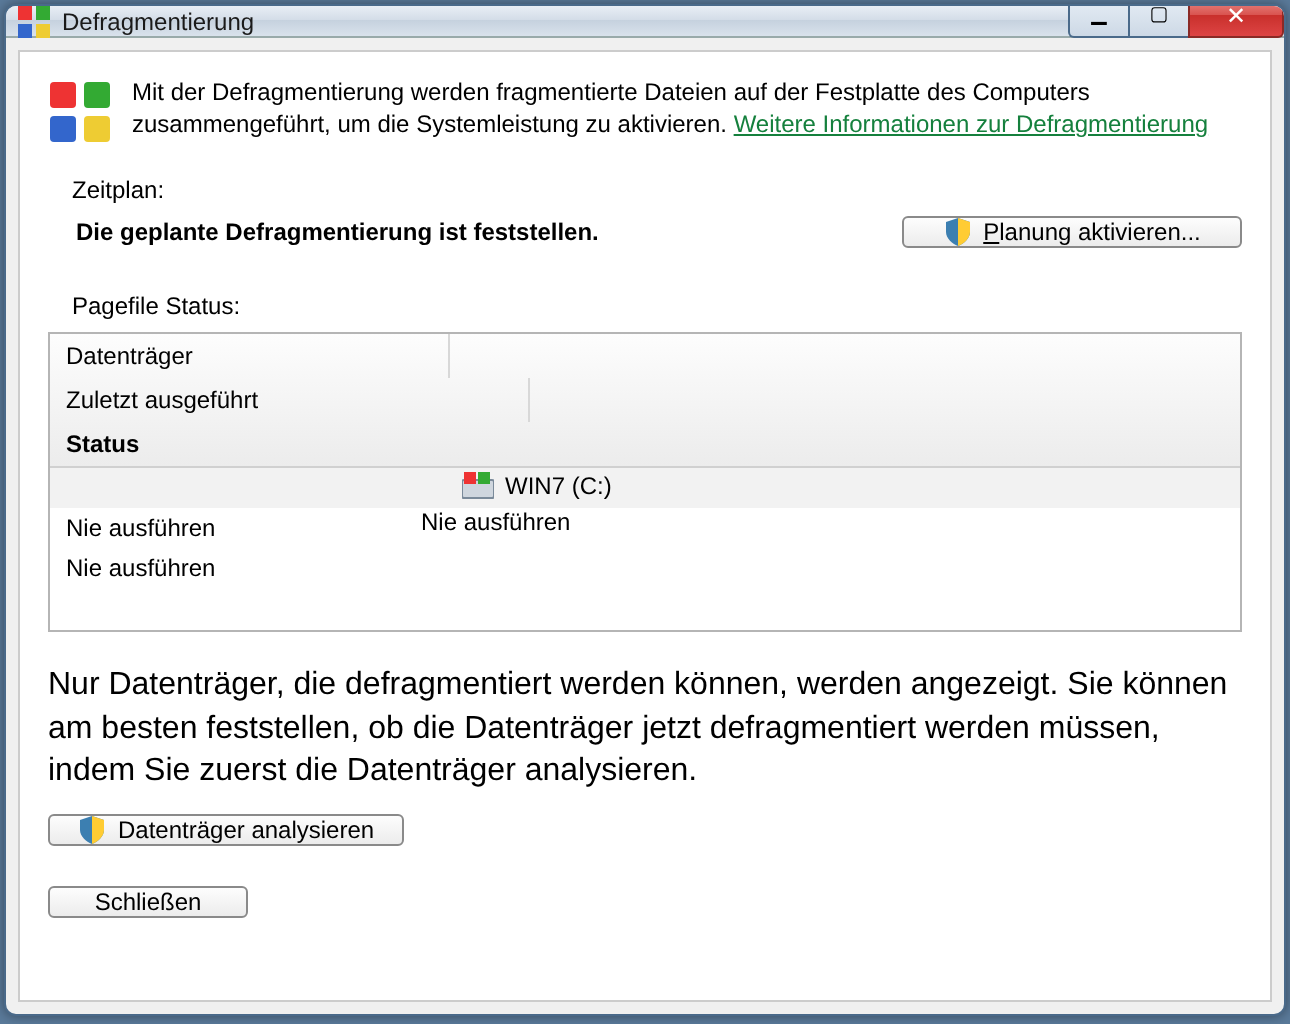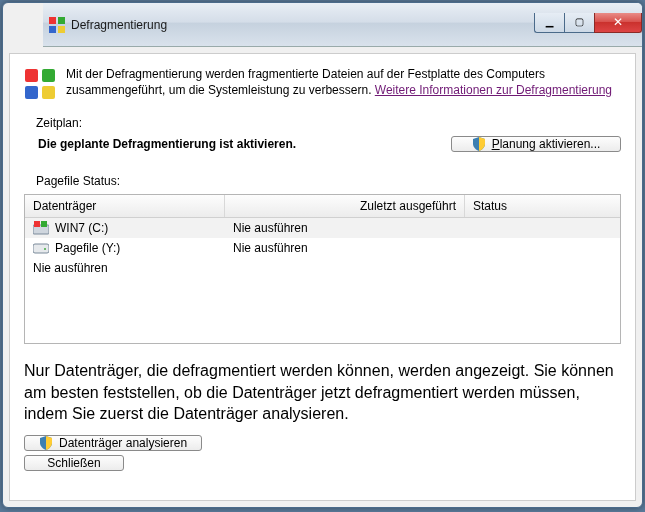--- a/index.html
+++ b/index.html
@@ -19,27 +19,26 @@
     margin: 2px;
     background: #f0f0f0;
     border: 1px solid #4a6a8a;
     border-radius: 6px;
     box-shadow: 0 0 6px rgba(0,0,0,0.4);
     display: flex;
     flex-direction: column;
     overflow: hidden;
   }
   .titlebar {
-    height: 44px;
+    height: 16px;
     background: linear-gradient(to bottom, #e8eef5 0%, #d4dde8 45%, #c5d1de 46%, #d9e2ec 100%);
     display: flex;
     align-items: center;
     padding: 0 0 0 6px;
     border-bottom: 1px solid #9aa;
-    margin-left: 40px;
   }
   .titlebar .app-icon { width:16px; height:16px; margin-right:6px; }
   .titlebar .title { flex:1; color:#1a1a1a; font-size:12px; }
   .win-btns { display:flex; height:20px; margin-top:-4px;}
   .win-btn {
     width: 30px; height:20px;
     border:1px solid #4a6a8a;
     border-top:none;
     display:flex; align-items:center; justify-content:center;
     font-size:10px;
@@ -61,21 +60,21 @@
     background:#fff;
     margin: 6px;
     border:1px solid #ccc;
     padding: 12px 14px 8px 14px;
     display:flex; flex-direction:column;
     overflow:hidden;
   }
   .intro { display:flex; gap:10px; margin-bottom:8px;}
   .intro .big-icon { width:32px; height:32px; flex:none; margin-top:2px;}
   .intro-text { font-size:12px; line-height:1.35; }
-  .intro-text a { color:#701a75; text-decoration:underline; cursor:pointer;}
+  .intro-text a { color:#15803d; text-decoration:underline; cursor:pointer;}
   .section-label { font-size:12px; margin:8px 0 6px 12px;}
   .sched-row { display:flex; align-items:center; gap:20px; margin-bottom:14px;}
   .sched-status { flex:1; font-weight:bold; font-size:12px; padding-left:14px;}
   .btn {
     height:16px;
     min-width:170px;
     background: linear-gradient(to bottom, #fdfdfd, #ececec);
     border:1px solid #8a8a8a;
     border-radius:3px;
     font-size:12px;
@@ -92,41 +91,42 @@
     height:150px;
     background:#fff;
     overflow:hidden;
     margin-bottom:10px;
   }
   .list-header {
     display:flex;
     background: linear-gradient(to bottom,#fdfdfd,#ececec);
     border-bottom:1px solid #d0d0d0;
     font-size:12px;
+    flex-direction:column;
   }
   .list-header .col {
     padding:4px 8px;
     border-right:1px solid #d8d8d8;
   }
-  .list-header .col:last-child { border-right:none; }
+  .list-header .col:last-child { border-right:none;font-weight:bold; }
   .col.dr { width:200px; }
-  .col.last { width:240px;text-align:right; }
+  .col.last { width:240px; }
   .col.st { flex:1; }
   .row {
     display:flex;
     font-size:12px;
     align-items:center;
     height:20px;
   }
-  .row.sel { background:#f2f2f2; }
+  .row.sel { background:#f2f2f2;flex-direction:column; }
   .row .col { padding:2px 8px; display:flex; align-items:center; gap:6px;}
   .drive-icon { width:16px; height:14px; flex:none;}
   .hint { font-size:16px; line-height:1.35; margin:6px 0 10px 0;}
   .btn-row { display:flex; justify-content:flex-start; gap:12px; margin-bottom:4px;}
-  .btn-row.bottom { margin-top:0;}
+  .btn-row.bottom { margin-top:16px;}
   .btn.small { min-width:100px;}
   .underline-first::first-letter { text-decoration:underline; }
   svg { display:block; }
 </style>
 </head>
 <body>
 
 <div class="window">
 
   <div class="titlebar">
@@ -157,27 +157,27 @@
     <div class="intro">
       <span class="big-icon">
         <svg viewBox="0 0 32 32">
             <rect x="1" y="1" width="13" height="13" fill="#e33" rx="2"></rect>
             <rect x="18" y="1" width="13" height="13" fill="#3a3" rx="2"></rect>
             <rect x="1" y="18" width="13" height="13" fill="#36c" rx="2"></rect>
             <rect x="18" y="18" width="13" height="13" fill="#ec3" rx="2"></rect>
           </svg>
       </span>
       <div class="intro-text">
-        <span>Mit der Defragmentierung werden fragmentierte Dateien auf der Festplatte des Computers zusammengeführt, um die Systemleistung zu verbessern. </span><a>Weitere Informationen zur Defragmentierung</a>
+        <span>Mit der Defragmentierung werden fragmentierte Dateien auf der Festplatte des Computers zusammengeführt, um die Systemleistung zu aktivieren. </span><a>Weitere Informationen zur Defragmentierung</a>
       </div>
     </div>
 
     <div class="section-label">Zeitplan:</div>
     <div class="sched-row">
-      <div class="sched-status">Die geplante Defragmentierung ist aktivieren.</div>
+      <div class="sched-status">Die geplante Defragmentierung ist feststellen.</div>
       <button class="btn">
         <span class="shield">
           <svg viewBox="0 0 14 14">
               <path d="M7 0 L13 2 L13 7 C13 10 10 13 7 14 C4 13 1 10 1 7 L1 2 Z" fill="#3c7fb1"></path>
               <path d="M7 0 L13 2 L13 7 C13 10 10 13 7 14 Z" fill="#fc3"></path>
             </svg>
         </span>
         <span class="underline-first">Planung aktivieren...</span>
       </button>
     </div>
@@ -204,29 +204,20 @@
         </div>
         <div class="col last">
             <span>Nie ausführen</span>
           </div>
         <div class="col st">
             <span></span>
           </div>
       </div>
 
       <div class="row">
-        <div class="col dr">
-          <span class="drive-icon">
-            <svg viewBox="0 0 16 14">
-                <rect x="0" y="3" width="16" height="9" rx="2" fill="#e6e9ec" stroke="#7a8a9a"></rect>
-                <circle cx="12" cy="8" r="1" fill="#4a4"></circle>
-              </svg>
-          </span>
-          <span>Pagefile (Y:)</span>
-        </div>
         <div class="col last">
             <span>Nie ausführen</span>
           </div>
         <div class="col st">
             <span></span>
           </div>
       </div>
 
       <div class="row">
         <div class="col last">

